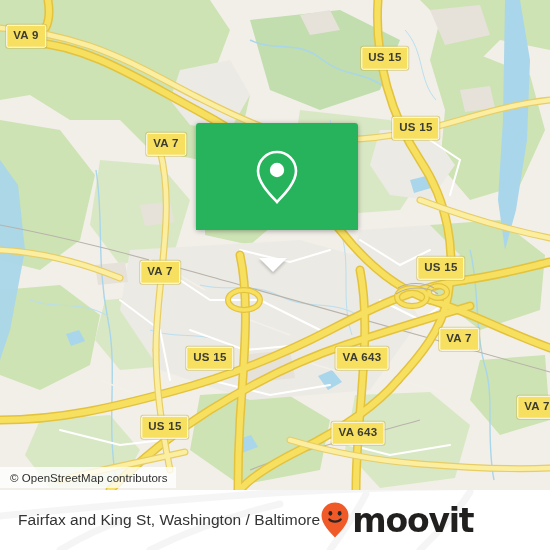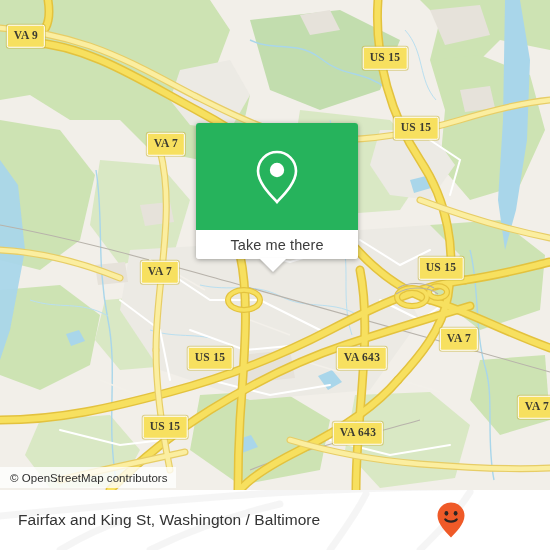--- a/index.html
+++ b/index.html
@@ -33,21 +33,21 @@
   }
   #map-svg { position:absolute; left:0; top:0; }
 
   
   .shield {
     position: absolute;
     background: #f7e05f;
     border: 1.6px solid #ffffff;
     border-radius: 2px;
     color: #3b3b32;
-    font-family: Liberation Serif, serif;
+    font-family: Liberation Sans, sans-serif;
     font-size: 11.5px;
     font-weight: bold;
     letter-spacing: 0.3px;
     line-height: 1;
     padding: 4px 6px 5px 6px;
     white-space: nowrap;
     box-shadow: 0 0 0 1px rgba(200,180,60,.55);
     transform: translate(-50%, -50%);
   }
 
@@ -326,23 +326,20 @@
         <div class="shield" style="left: 358px; top: 433px;">VA 643</div>
       </div>
 
     <div id="popup">
       <div id="popup-head">
         <svg width="46" height="56" viewBox="0 0 46 56">
           <path d="M23 3 C12.5 3 4 11.5 4 22 C4 34 17 46.5 23 53 C29 46.5 42 34 42 22 C42 11.5 33.5 3 23 3 Z" fill="none" stroke="#ffffff" stroke-width="2.6"></path>
           <circle cx="23" cy="21" r="7.2" fill="#ffffff"></circle>
         </svg>
       </div>
-      <div id="popup-body">
-        <span id="popup-label">Take me there</span>
-      </div>
       <div id="popup-tail"></div>
     </div>
 
     <div id="osm-attrib">
       <span>© OpenStreetMap contributors</span>
     </div>
   </div>
 
   <div id="footer">
     <svg id="footer-watermark" width="550" height="120" viewBox="0 0 550 120">
@@ -357,17 +354,18 @@
     </svg>
     <div id="footer-inner">
       <div id="footer-title">Fairfax and King St, Washington / Baltimore</div>
       <div id="brand">
         <svg width="30" height="38" viewBox="0 0 30 38">
           <path d="M15 1.5 C7.5 1.5 1.5 7.4 1.5 14.7 C1.5 23 10.5 31.5 15 36.5 C19.5 31.5 28.5 23 28.5 14.7 C28.5 7.4 22.5 1.5 15 1.5 Z" fill="#ef5a28"></path>
           <ellipse cx="10.4" cy="12.3" rx="1.9" ry="2.4" fill="#2b2523"></ellipse>
           <ellipse cx="19.6" cy="12.3" rx="1.9" ry="2.4" fill="#2b2523"></ellipse>
           <path d="M9.3 18.3 C11.4 21.3 18.6 21.3 20.7 18.3" fill="none" stroke="#2b2523" stroke-width="2.2" stroke-linecap="round"></path>
         </svg>
+        <span id="brand-word">moovit</span>
       </div>
     </div>
   </div>
 
 </div>
 
 </body></html>

